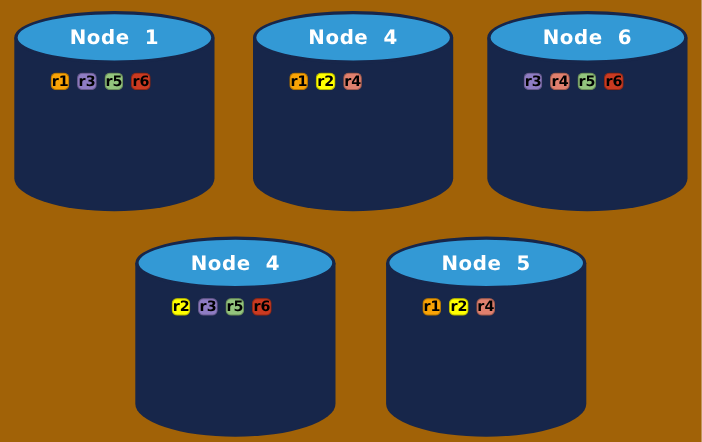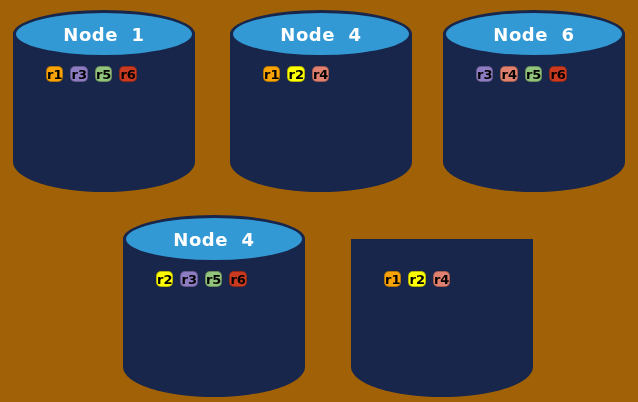--- a/index.html
+++ b/index.html
@@ -133,20 +133,23 @@
     <div class="bars">
         <div class="bar" style="background: rgb(255, 255, 0);">r2</div>
         <div class="bar" style="background: rgb(142, 124, 195);">r3</div>
         <div class="bar" style="background: rgb(147, 196, 125);">r5</div>
         <div class="bar" style="background: rgb(202, 58, 33);">r6</div>
       </div>
   </div>
 
   <div class="cylinder pos-4">
     <div class="cyl-body"></div>
+    <div class="cyl-top">
+      <span class="node-title">Node 5</span>
+    </div>
     <div class="bars">
         <div class="bar" style="background: rgb(249, 163, 6);">r1</div>
         <div class="bar" style="background: rgb(255, 255, 0);">r2</div>
         <div class="bar" style="background: rgb(224, 128, 110);">r4</div>
       </div>
   </div>
 
 </div>
 
 </body></html>

